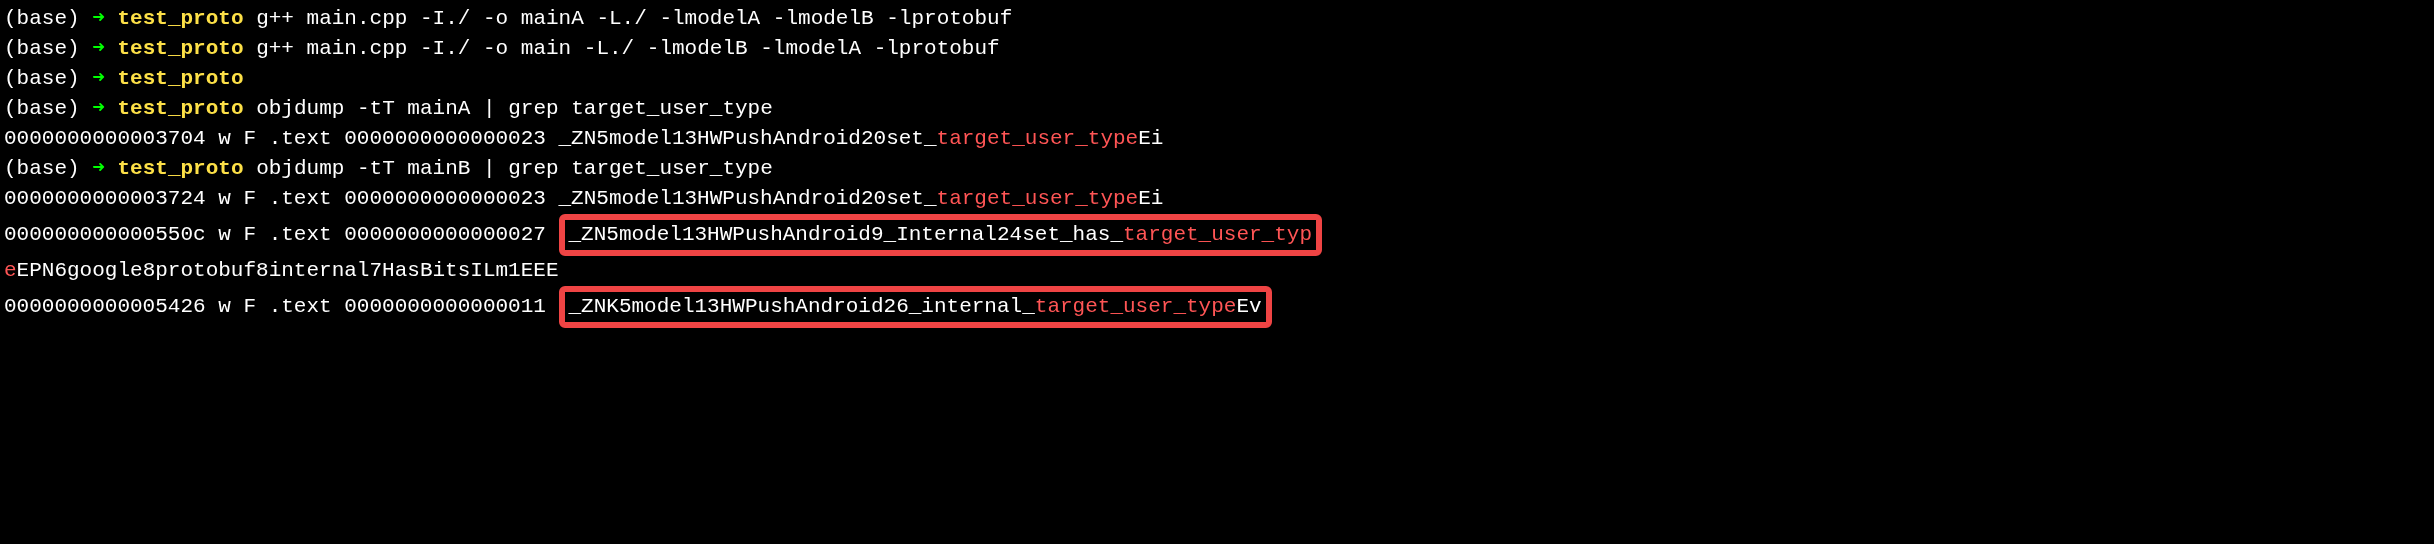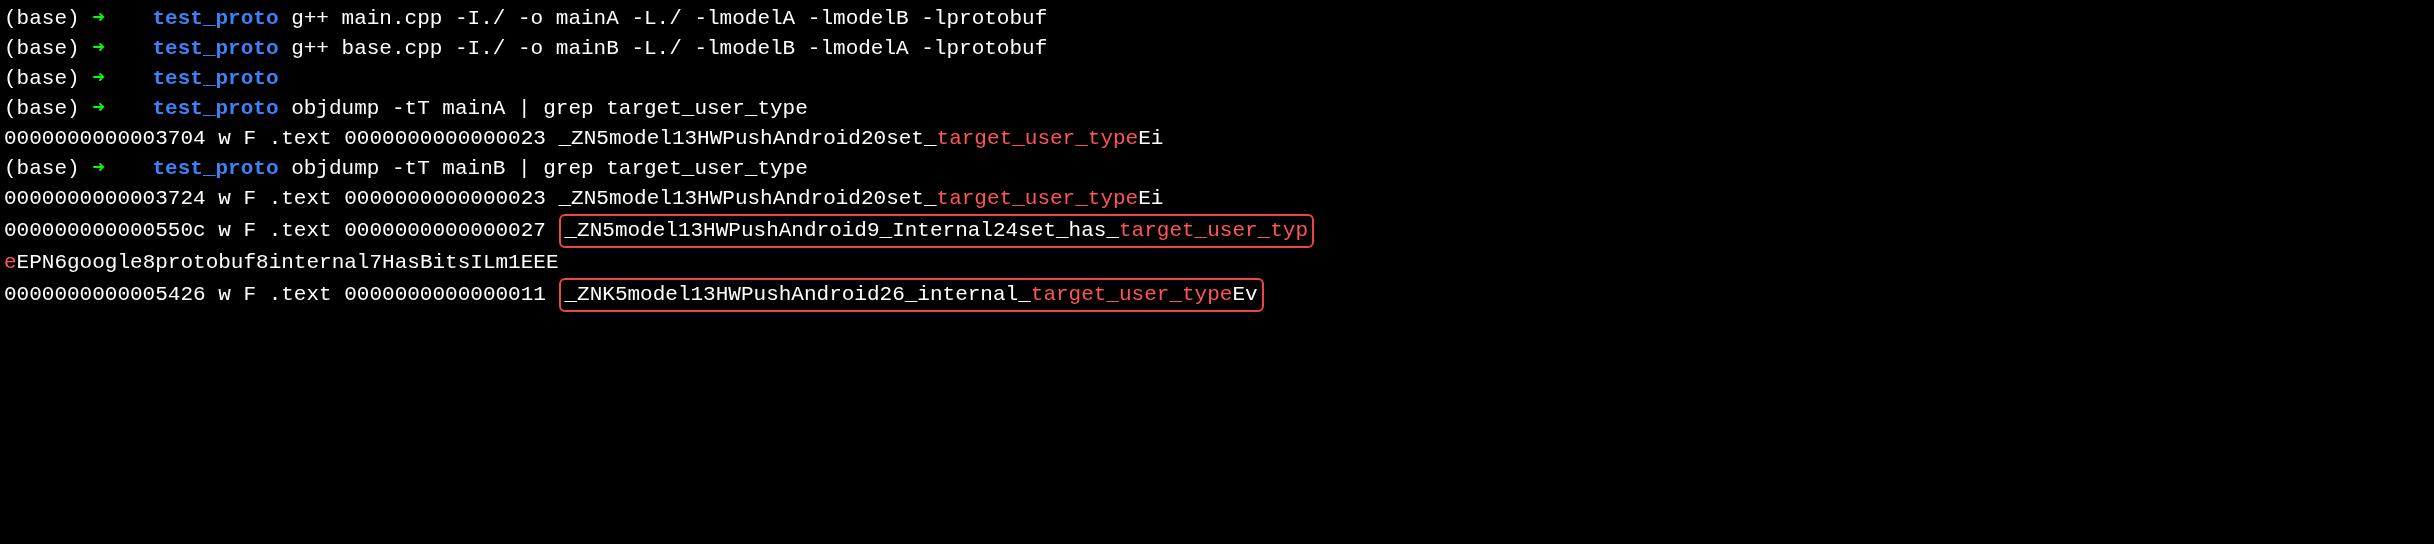--- a/index.html
+++ b/index.html
@@ -22,47 +22,46 @@
     .line {
       display: block;
     }
     .prompt-base {
       color: #ffffff;
     }
     .prompt-arrow {
       color: #00ff00;
     }
     .prompt-dir {
-      color: #3b82f6;
+      color: #fde047;
       font-weight: bold;
-      margin-left: 35px;
     }
     .cmd {
       color: #ffffff;
       text-align: center;
     }
     .white {
       color: #ffffff;
     }
     .highlight {
       color: #ff5555;
     }
     .red-box {
-      border: 2px solid #ef4444;
+      border: 6px solid #ef4444;
       border-radius: 6px;
       padding: 0 4px;
       display: inline-block;
     }
   </style>
 </head>
 <body>
 
 <div id="terminal">
     <div class="line"><span class="prompt-base">(base)</span><span> </span><span class="prompt-arrow">➜</span><span>  </span><span class="prompt-dir">test_proto</span><span> </span><span class="cmd">g++ main.cpp -I./ -o mainA -L./  -lmodelA -lmodelB -lprotobuf</span></div>
-    <div class="line"><span class="prompt-base">(base)</span><span> </span><span class="prompt-arrow">➜</span><span>  </span><span class="prompt-dir">test_proto</span><span> </span><span class="cmd">g++ base.cpp -I./ -o mainB -L./  -lmodelB -lmodelA -lprotobuf</span></div>
+    <div class="line"><span class="prompt-base">(base)</span><span> </span><span class="prompt-arrow">➜</span><span>  </span><span class="prompt-dir">test_proto</span><span> </span><span class="cmd">g++ main.cpp -I./ -o main -L./  -lmodelB -lmodelA -lprotobuf</span></div>
     <div class="line"><span class="prompt-base">(base)</span><span> </span><span class="prompt-arrow">➜</span><span>  </span><span class="prompt-dir">test_proto</span></div>
     <div class="line"><span class="prompt-base">(base)</span><span> </span><span class="prompt-arrow">➜</span><span>  </span><span class="prompt-dir">test_proto</span><span> </span><span class="cmd">objdump -tT  mainA | grep target_user_type</span></div>
     <div class="line"><span class="white">0000000000003704  w    F .text  0000000000000023              _ZN5model13HWPushAndroid20set_</span><span class="highlight">target_user_type</span><span class="white">Ei</span></div>
     <div class="line"><span class="prompt-base">(base)</span><span> </span><span class="prompt-arrow">➜</span><span>  </span><span class="prompt-dir">test_proto</span><span> </span><span class="cmd">objdump -tT  mainB | grep target_user_type</span></div>
     <div class="line"><span class="white">0000000000003724  w    F .text  0000000000000023              _ZN5model13HWPushAndroid20set_</span><span class="highlight">target_user_type</span><span class="white">Ei</span></div>
     <div class="line"><span class="white">000000000000550c  w    F .text  0000000000000027              </span><span class="red-box"><span class="white">_ZN5model13HWPushAndroid9_Internal24set_has_</span><span class="highlight">target_user_typ</span></span></div>
     <div class="line"><span class="highlight">e</span><span class="white">EPN6google8protobuf8internal7HasBitsILm1EEE</span></div>
     <div class="line"><span class="white">0000000000005426  w    F .text  0000000000000011              </span><span class="red-box"><span class="white">_ZNK5model13HWPushAndroid26_internal_</span><span class="highlight">target_user_type</span><span class="white">Ev</span></span></div>
   </div>
 

